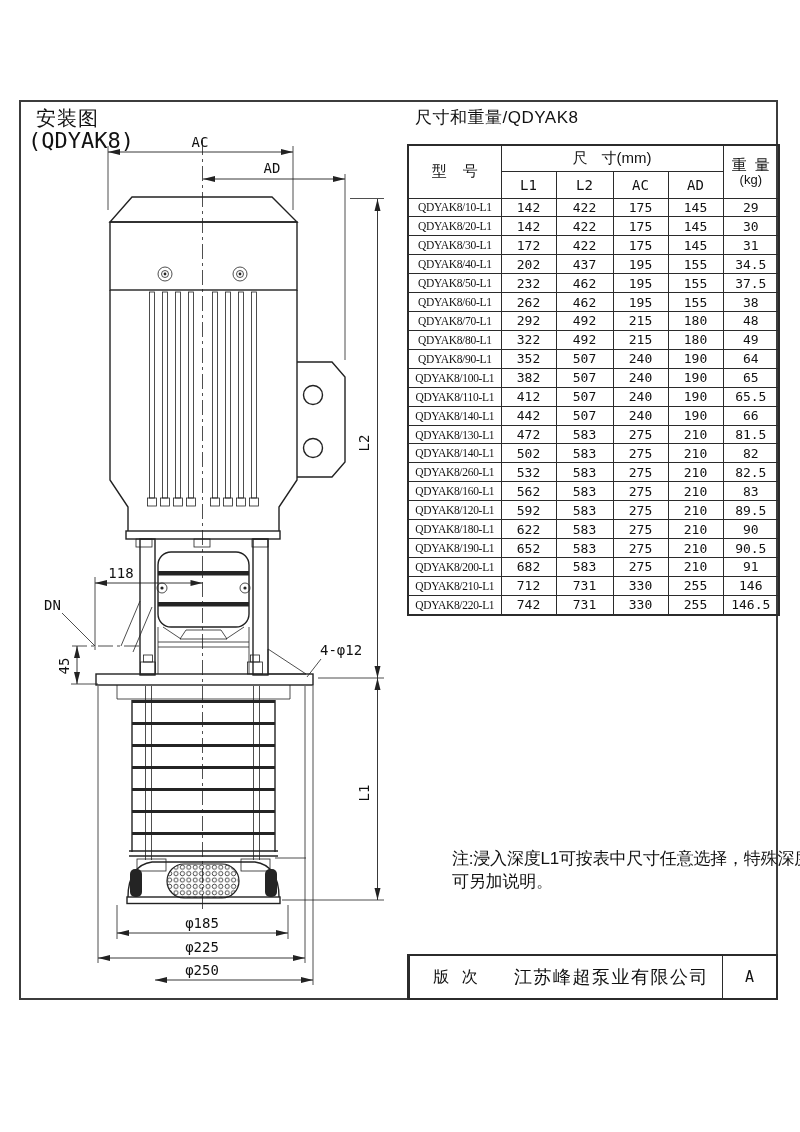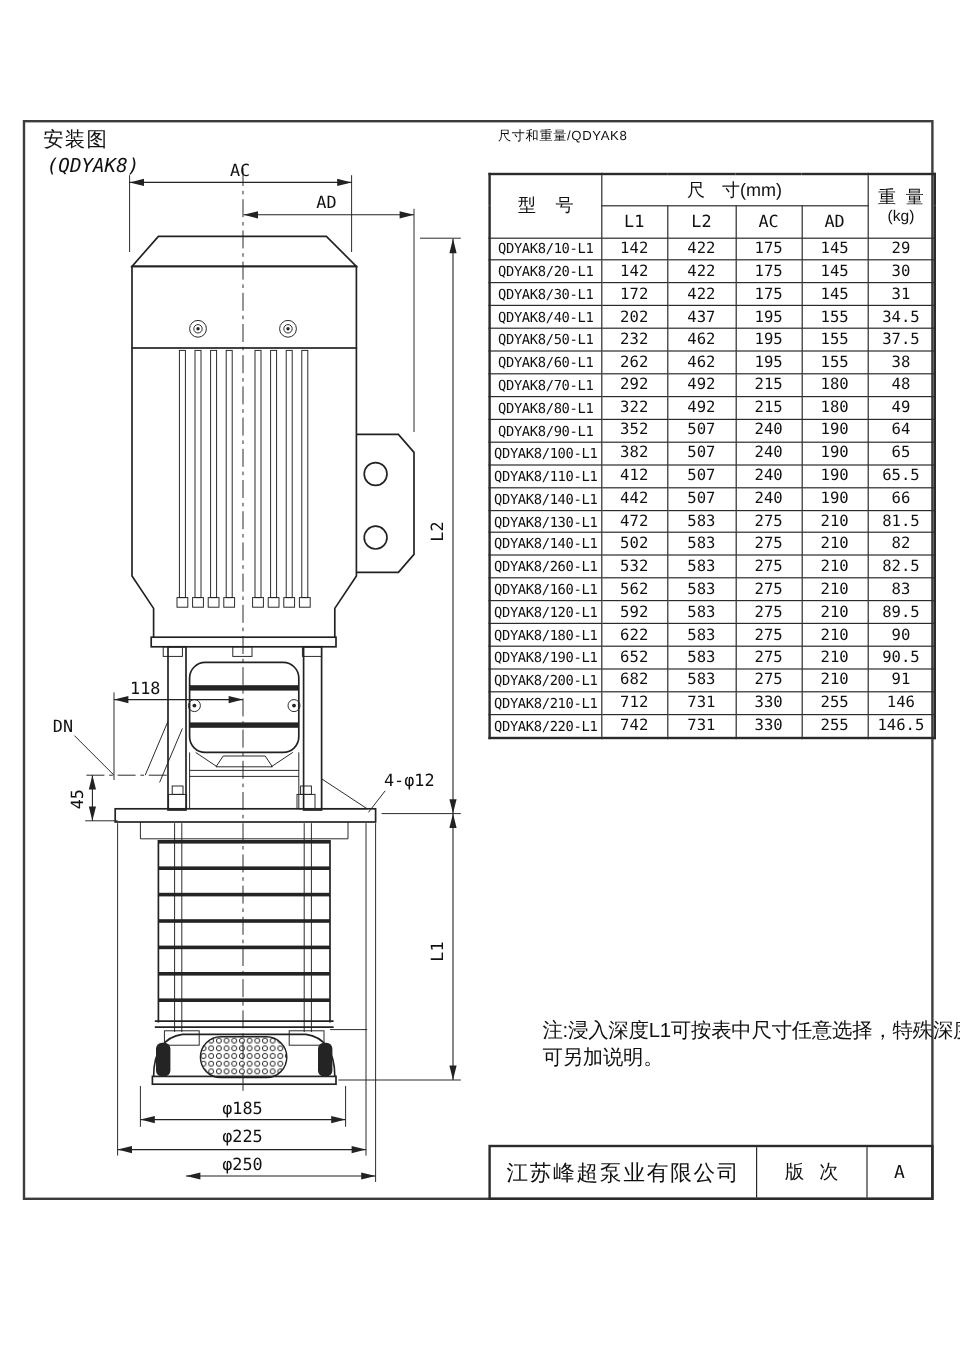--- a/index.html
+++ b/index.html
@@ -4,43 +4,43 @@
 <style>
   html,body{margin:0;padding:0;}
   body{
     width:800px;height:1132px;position:relative;background:#ffffff;
     font-family:"Liberation Sans",sans-serif;color:#111;overflow:hidden;
   }
   .border-frame{
     position:absolute;left:19px;top:100px;width:759px;height:900px;
     border:2px solid #3c3c3c;box-sizing:border-box;
   }
-  .drawing-title{position:absolute;left:36px;top:105px;font-size:17px;letter-spacing:1px;}
-  .drawing-subtitle{position:absolute;left:39px;top:128px;font-size:16px;font-family:"DejaVu Sans Mono",monospace;font-style:italic;}
-  .table-title{position:absolute;left:415px;top:106px;font-size:11px;letter-spacing:.5px;}
+  .drawing-title{position:absolute;left:36px;top:105px;font-size:20px;letter-spacing:1px;}
+  .drawing-subtitle{position:absolute;left:28px;top:128px;font-size:22px;font-family:"DejaVu Sans Mono",monospace;}
+  .table-title{position:absolute;left:415px;top:106px;font-size:17px;letter-spacing:.5px;}
 
   .dim-table{
     position:absolute;left:407px;top:144px;width:371px;height:472px;
     border-collapse:collapse;table-layout:fixed;
   }
   .dim-table th,.dim-table td{
     border:1px solid #2b2b2b;text-align:center;vertical-align:middle;
     padding:0;overflow:hidden;white-space:nowrap;
   }
   .dim-table{border:2px solid #2b2b2b;}
   .dim-table thead tr.h1{height:26px;}
   .dim-table thead tr.h2{height:27px;}
   .dim-table th{font-weight:normal;}
   .th-model{font-size:15px;word-spacing:12px;}
   .th-dims{font-size:15px;word-spacing:10px;}
   .th-weight{font-size:15px;word-spacing:4px;line-height:1.15;}
   .th-weight .kg{font-size:13px;text-align:center;}
   .th-sub{font-size:14px;font-family:"DejaVu Sans Mono",monospace;}
   .dim-table tbody td{font-family:"DejaVu Sans Mono",monospace;font-size:13px;}
-  .dim-table tbody td.m{font-size:11.5px;letter-spacing:-0.3px;}
+  .dim-table tbody td.m{font-size:11.5px;letter-spacing:-0.3px;font-family:Liberation Serif, serif;}
 
   .note{position:absolute;left:420px;top:847px;width:372px;font-size:17px;letter-spacing:-0.2px;margin-left:32px;}
 
   .title-block{
     position:absolute;left:407px;top:954px;width:371px;height:46px;
     border:2px solid #2b2b2b;box-sizing:border-box;display:flex;align-items:stretch;
   }
   .title-block .cell{display:flex;align-items:center;justify-content:center;}
   .tb-company{flex:0 0 221px;font-size:18px;letter-spacing:1.5px;}
   .tb-revlabel{flex:0 0 91px;border-left:1.5px solid #2b2b2b;font-size:16px;word-spacing:8px;}
@@ -467,16 +467,16 @@
         <td>330</td>
         <td>255</td>
         <td>146.5</td>
       </tr>
     </tbody>
 </table>
 
 <div class="note">注:浸入深度L1可按表中尺寸任意选择，特殊深度可另加说明。</div>
 
 <div class="title-block">
+  <div class="cell tb-revlabel">版 次</div>
   <div class="cell tb-company">江苏峰超泵业有限公司</div>
-  <div class="cell tb-revlabel">版 次</div>
   <div class="cell tb-revvalue">A</div>
 </div>
 
 </body></html>

